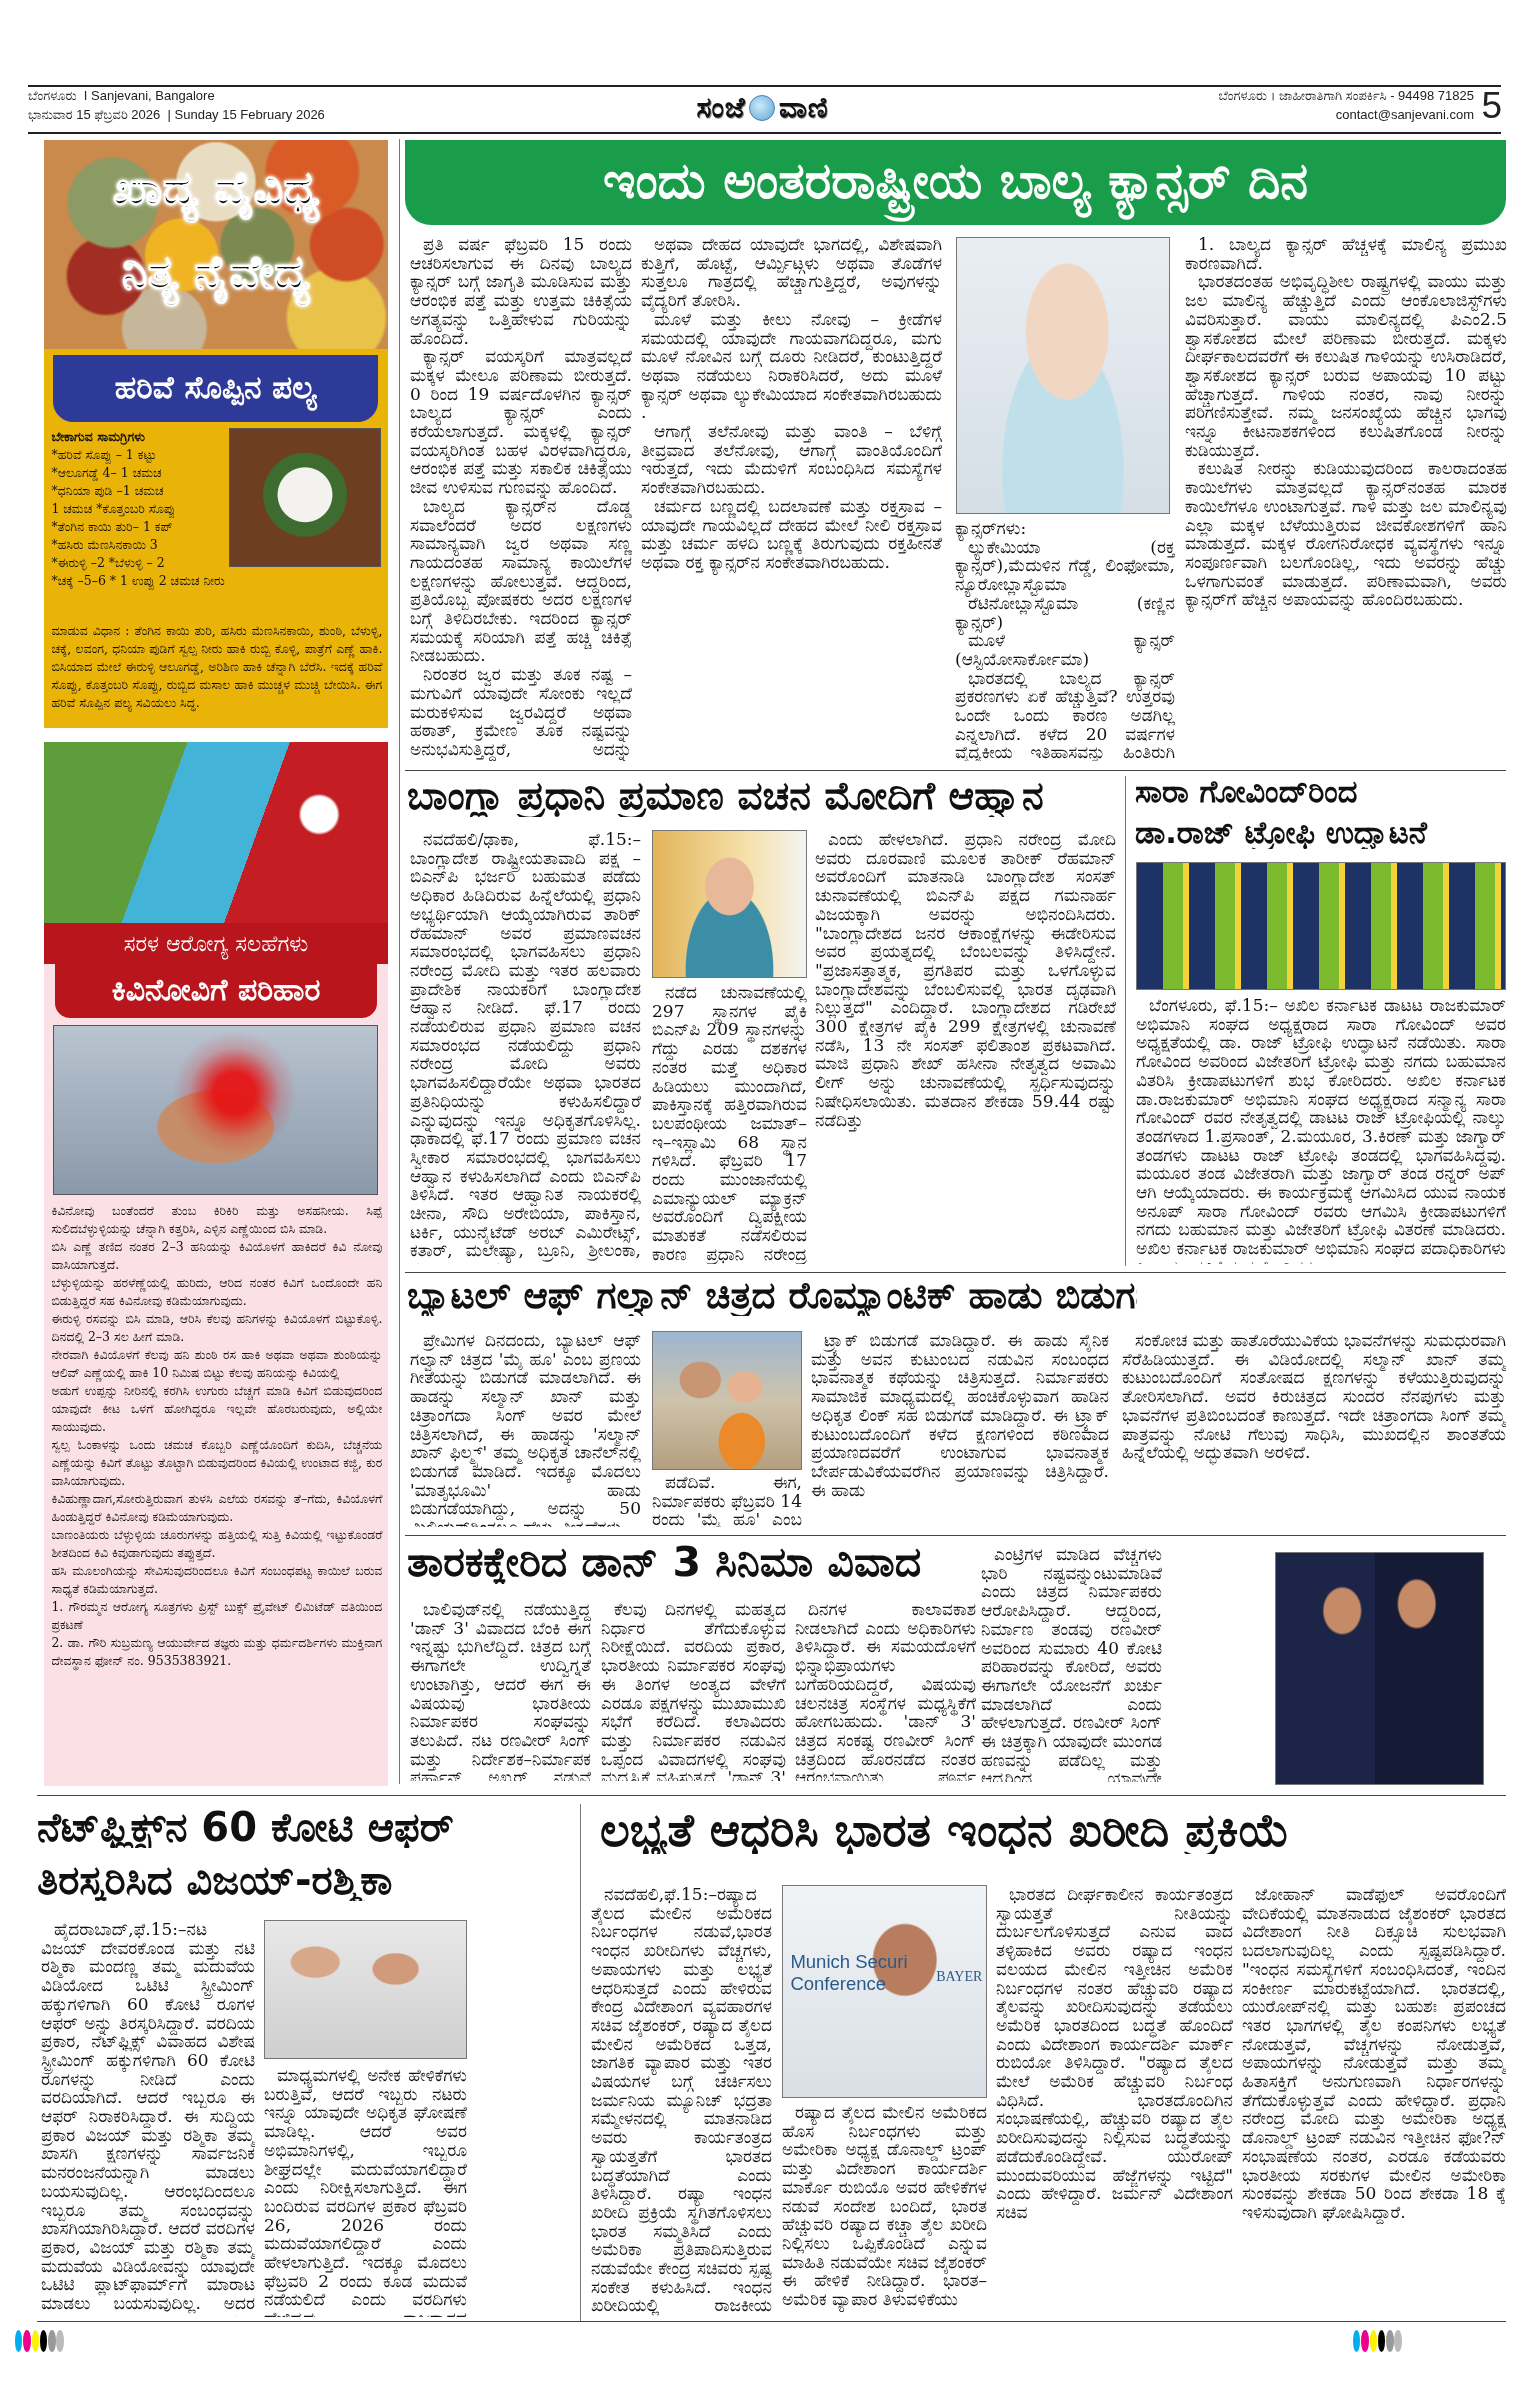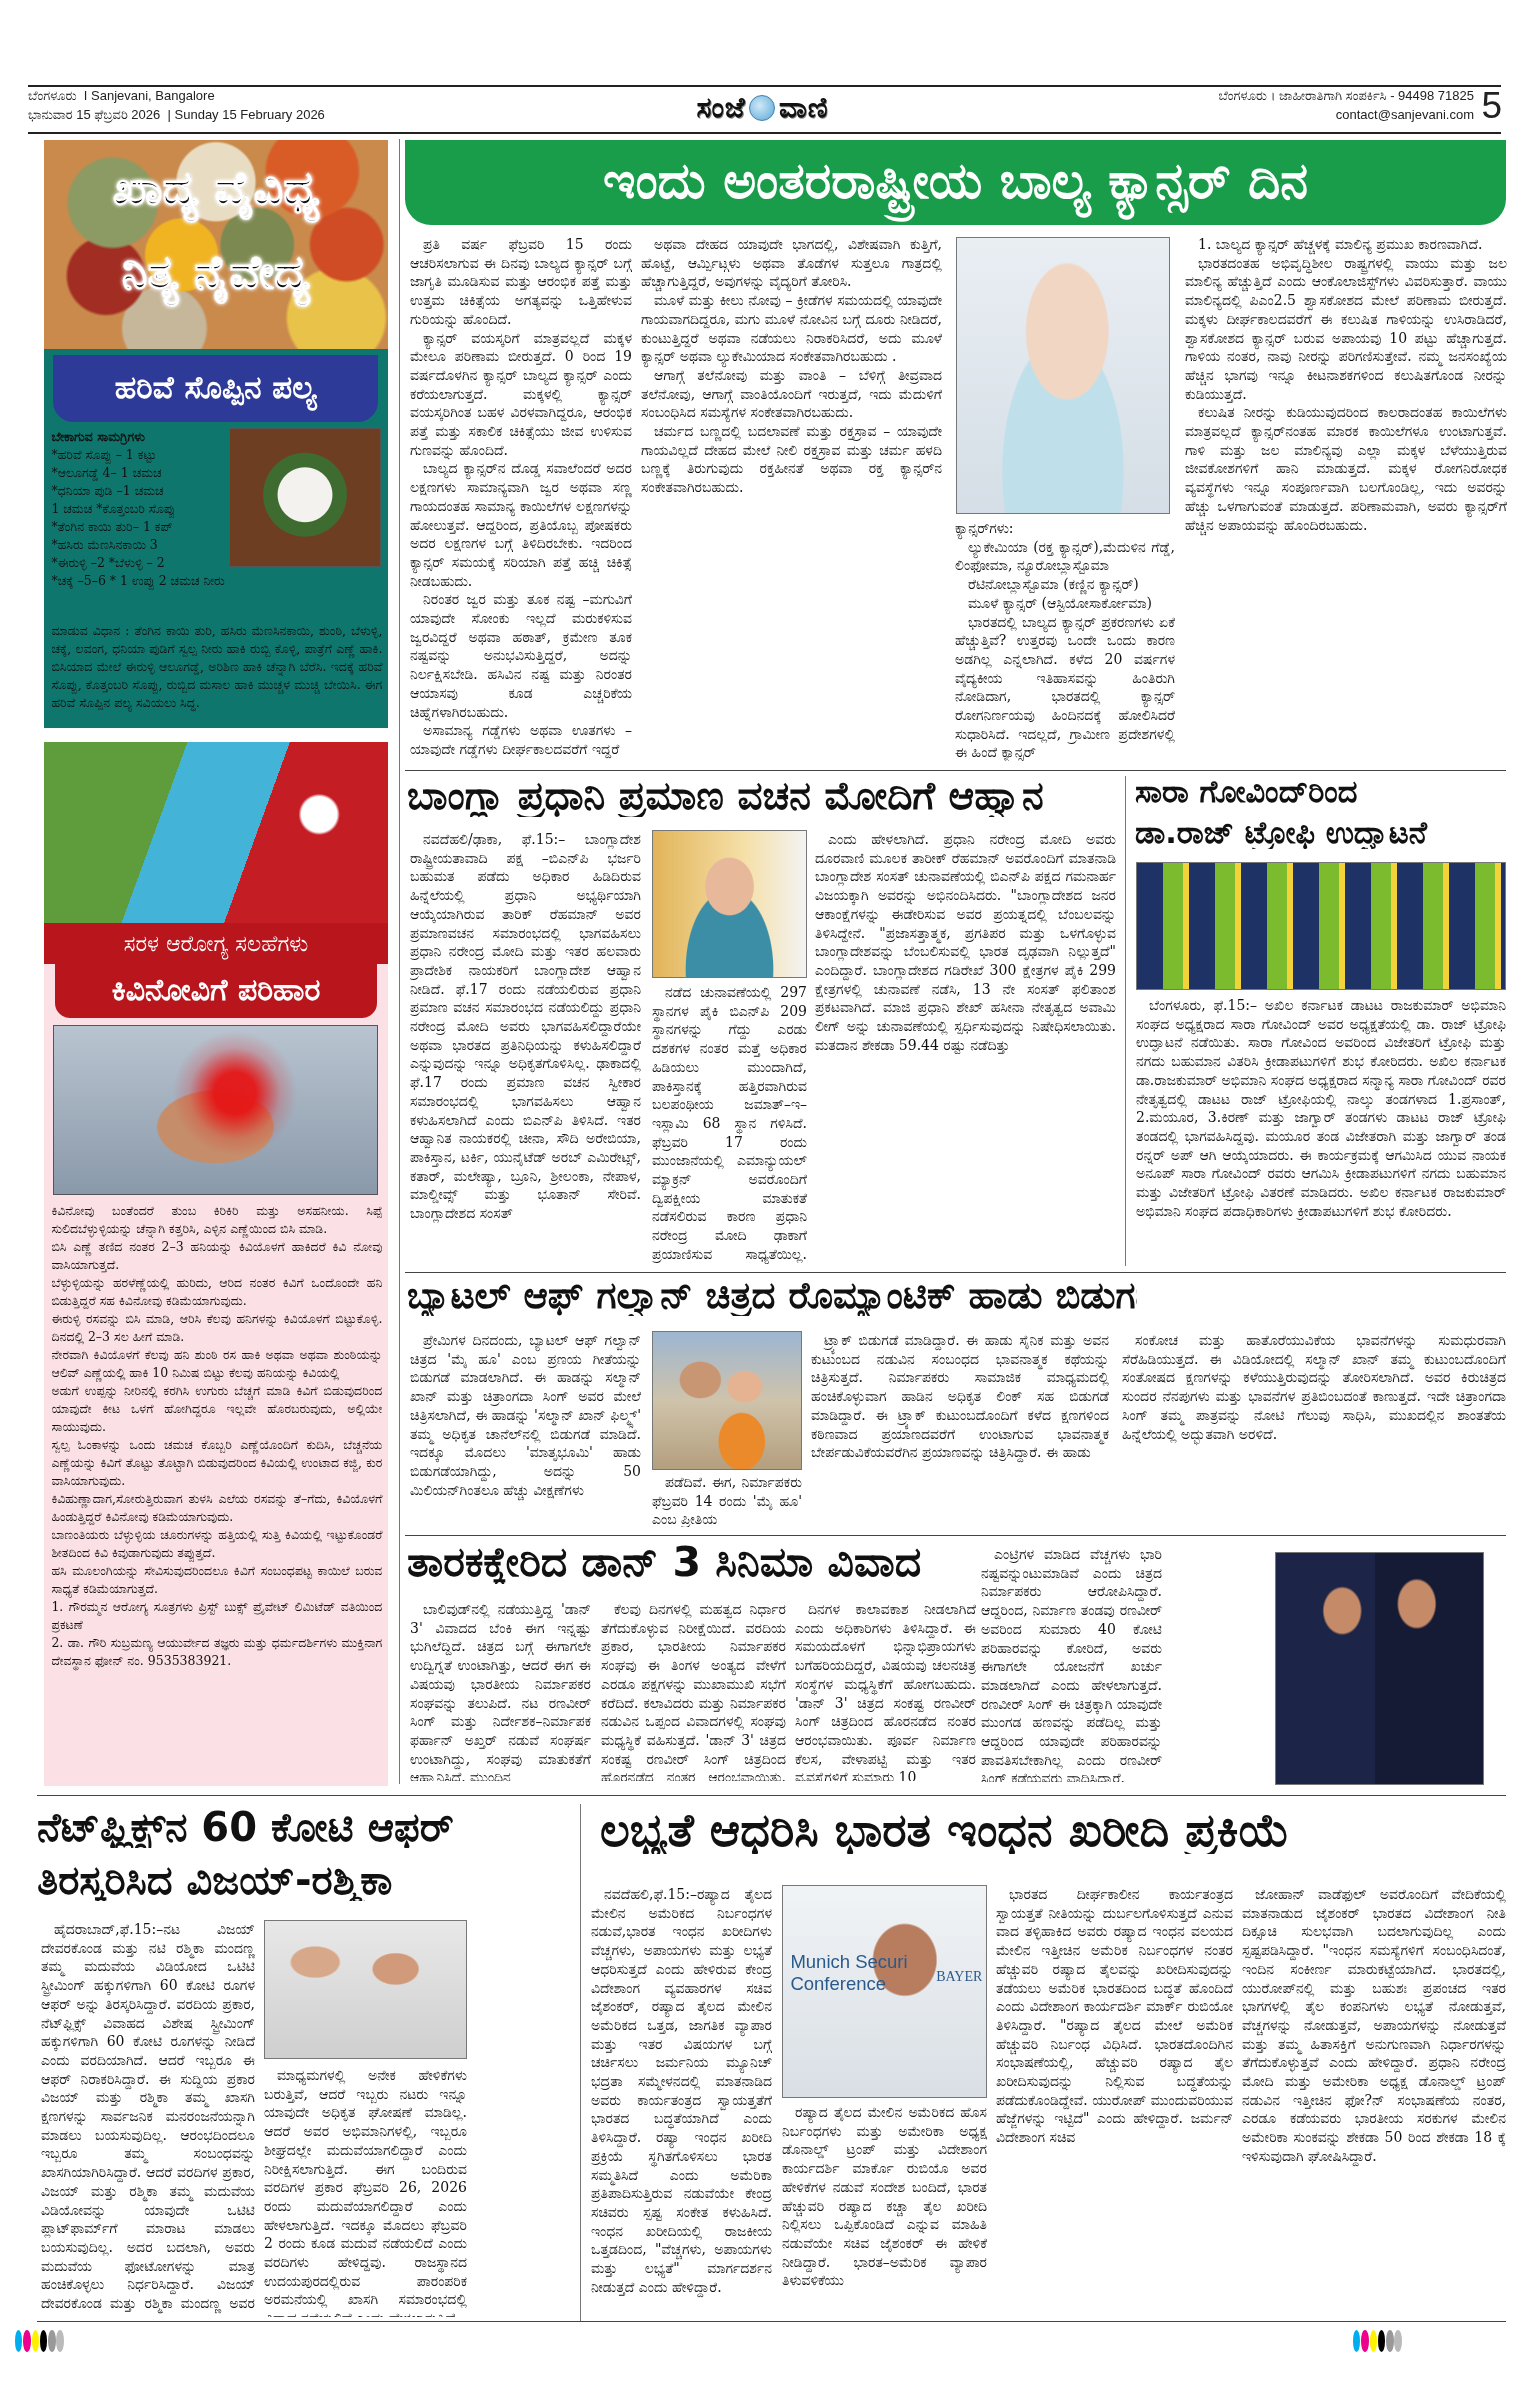--- a/index.html
+++ b/index.html
@@ -24,41 +24,41 @@
       radial-gradient(circle at 50% 20%, #e8dcc2 0 16%, transparent 17%),
       radial-gradient(circle at 78% 15%, #d95b26 0 14%, transparent 15%),
       radial-gradient(circle at 18% 65%, #a22d22 0 12%, transparent 13%),
       radial-gradient(circle at 40% 55%, #f0b321 0 15%, transparent 16%),
       radial-gradient(circle at 62% 50%, #7c8a52 0 15%, transparent 16%),
       radial-gradient(circle at 88% 50%, #cf4c24 0 11%, transparent 12%),
       radial-gradient(circle at 35% 90%, #c6b79a 0 14%, transparent 15%),
       radial-gradient(circle at 85% 85%, #e9c24a 0 14%, transparent 15%),
       #c98a4c; overflow: hidden; }
   .food-title { position: absolute; left: 0; right: 0; text-align: center; font-family: "DejaVu Sans", sans-serif; font-weight: bold; font-size: 46px; color: #111; line-height: 1; -webkit-text-stroke: 0.9px #fff; text-shadow: 0 0 3.7px #fff, 0 0 5.5px #fff; }
-  .recipe-box { left: 44px; top: 349px; width: 344px; height: 379px; background: #0f766e; }
+  .recipe-box { left: 44px; top: 349px; width: 344px; height: 379px; background: #eab308; }
   .recipe-head { position: absolute; left: 9.2px; top: 5.5px; width: 325px; height: 67px; background: #2e3a97; border-radius: 0 0 20.3px 20.3px; color: #fff; font-family: "DejaVu Sans", sans-serif; font-weight: bold; font-size: 31px; text-align: center; line-height: 65px; }
   .recipe-photo { position: absolute; left: 185px; top: 79px; width: 152px; height: 139px; border: 0.9px solid #555; background: radial-gradient(circle at 50% 48%, #f4f2ef 0 26%, #3e6b2f 27% 40%, #6e3e22 41%); }
   .recipe-text { position: absolute; left: 7.4px; top: 79px; width: 331px; font-size: 12.5px; line-height: 18px; color: #111; }
   .recipe-text .ing { width: 174px; }
   .recipe-text p { text-align: justify; margin-top: 32px; }
   .health-banner { left: 44px; top: 742px; width: 344px; height: 181px; background:
       radial-gradient(circle at 80% 40%, #fff 0 6%, transparent 7%),
       linear-gradient(110deg, #5f9d3c 0 35%, #43b3d8 35% 60%, #c41d23 60%); overflow: hidden; }
   .health-sub { left: 44px; top: 923px; width: 344px; height: 41px; background: #b8151c; color: #fff; font-family: "DejaVu Sans", sans-serif; font-size: 22px; text-align: center; line-height: 41px; }
   .health-box { left: 44px; top: 964px; width: 344px; height: 822px; background: #fbe0e6; }
   .health-title { position: absolute; left: 11px; top: 0; width: 322px; height: 54px; background: #b8151c; border-radius: 0 0 15px 15px; color: #fff; font-family: "DejaVu Sans", sans-serif; font-weight: bold; font-size: 30px; text-align: center; line-height: 52px; }
   .ear-photo { position: absolute; left: 9.2px; top: 61px; width: 325px; height: 170px; border: 0.9px solid #555; background:
       radial-gradient(circle at 56% 40%, rgba(230,20,20,0.95) 0 10%, rgba(230,20,20,0.2) 22%, transparent 30%),
       radial-gradient(ellipse at 50% 60%, #c58d6a 0 25%, transparent 26%),
       linear-gradient(180deg, #b9c4d0, #8a99aa); }
   .health-text { position: absolute; left: 7.4px; top: 238px; width: 331px; font-size: 12.5px; line-height: 18px; color: #111; text-align: justify; }
 
   
   .cancer-banner { left: 405px; top: 140px; width: 1101px; height: 85px; background: #1a9d4b; border-radius: 0 0 26px 26px; color: #fff; font-family: "DejaVu Sans", sans-serif; font-weight: bold; font-size: 50px; text-align: center; line-height: 83px; }
-  .col-text { position: absolute; font-size: 14px; line-height: 18.7px; color: #111; text-align: justify; overflow: hidden; }
+  .col-text { position: absolute; font-size: 17px; line-height: 18.7px; color: #111; text-align: justify; overflow: hidden; }
   .col-text p { text-indent: 13px; }
   .child-photo { left: 956px; top: 237px; width: 214px; height: 277px; border: 0.9px solid #777; background:
       radial-gradient(ellipse at 52% 34%, #f2d6c4 0 26%, transparent 27%),
       radial-gradient(ellipse at 50% 85%, #bfe0ea 0 40%, transparent 41%),
       linear-gradient(180deg, #e9eef3, #d5dee6); }
 
   
   .hl { position: absolute; font-family: "DejaVu Sans", sans-serif; font-weight: bold; color: #111; line-height: 1.05; white-space: nowrap; overflow: hidden; }
   .photo { position: absolute; border: 0.9px solid #777; }
   .modi-photo { background: radial-gradient(ellipse at 50% 38%, #e7b89a 0 22%, transparent 23%), radial-gradient(ellipse at 50% 95%, #3b8ea6 0 40%, transparent 41%), linear-gradient(90deg, #e2b45a, #f5e0a8 60%, #f3f3f3); }

